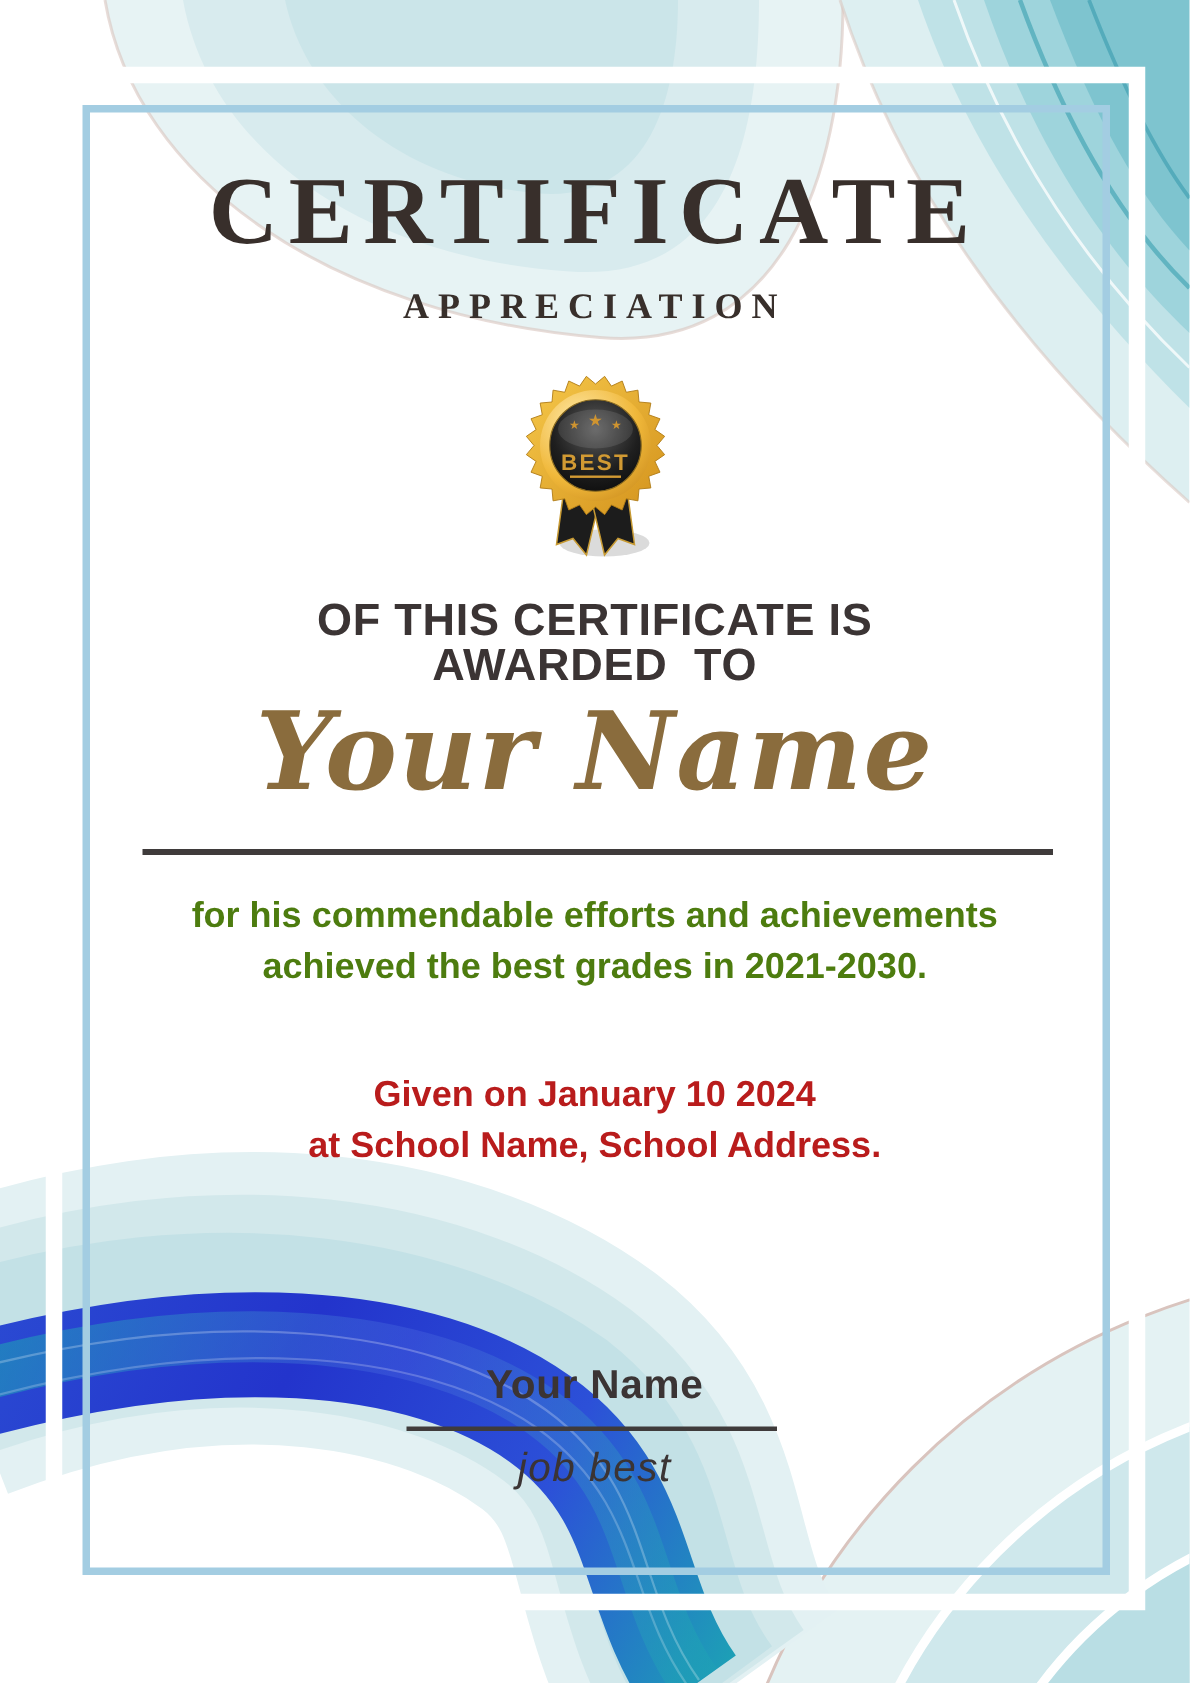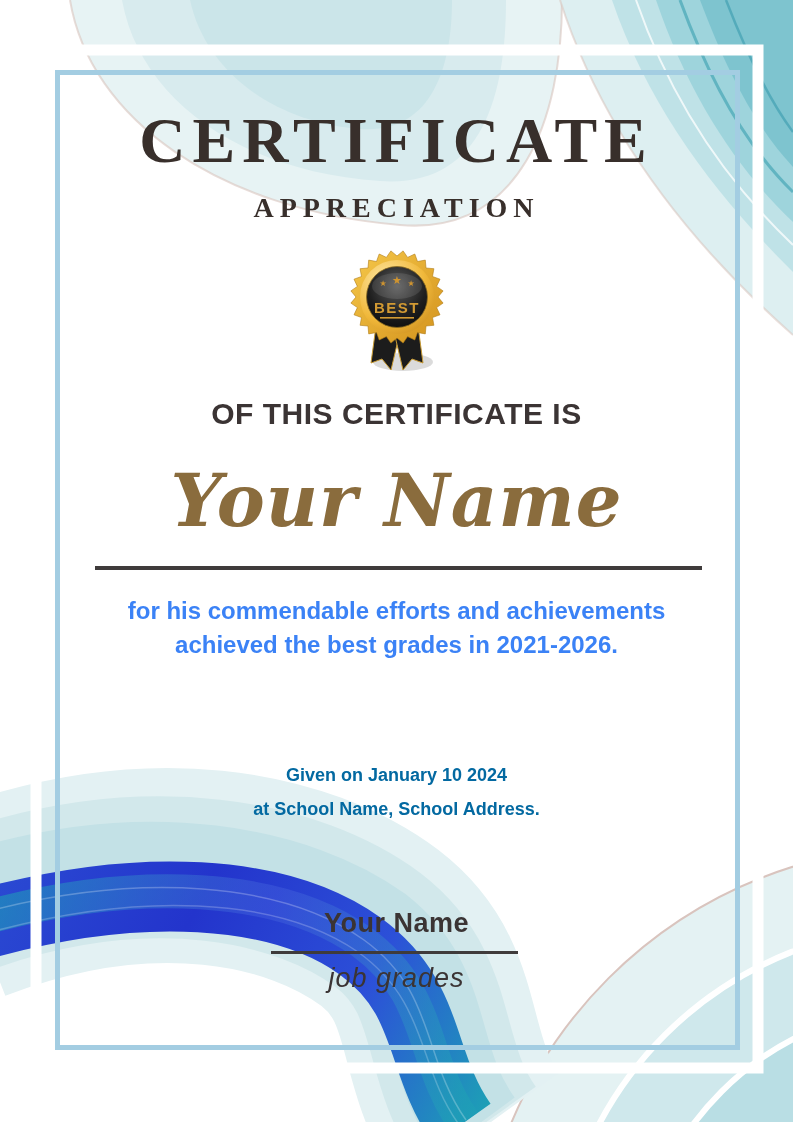--- a/index.html
+++ b/index.html
@@ -17,21 +17,21 @@
     font-weight:bold;
     font-size:64px;
     letter-spacing:7px;
     color:#382f2b;
     line-height:1.1;
   }
   .subtitle{
     top:192px;
     font-family:"Liberation Serif", serif;
     font-weight:bold;
-    font-size:28px;
+    font-size:24px;
     letter-spacing:6px;
     color:#382f2b;
   }
   .badge-wrap{top:250px;}
   .awarded{
     top:399px;
     font-size:30px;
     font-weight:bold;
     color:#3b3434;
     line-height:30px;
@@ -48,28 +48,28 @@
     letter-spacing:1px;
   }
   .divider{
     position:absolute;z-index:2;
     left:95px;top:566px;width:607px;height:4px;background:#3f3b3b;
   }
   .body-text{
     top:594px;
     font-size:24px;
     font-weight:bold;
-    color:#3b82f6;
+    color:#4d7c0f;
     line-height:34px;
   }
   .given-text{
-    top:758px;
-    font-size:18px;
-    font-weight:bold;
-    color:#0369a1;
+    top:713px;
+    font-size:24px;
+    font-weight:bold;
+    color:#b91c1c;
     line-height:34px;
   }
   .sig-name{
     top:908px;
     font-size:27px;
     font-weight:bold;
     color:#3b3434;
     letter-spacing:0.5px;
   }
   .sig-line{
@@ -184,31 +184,32 @@
       <text x="64" y="36" font-size="8">★</text>
     </g>
 
     <text x="50" y="63" font-size="15" font-weight="bold" letter-spacing="1.5" text-anchor="middle" fill="#d29a33" font-family="Liberation Sans, sans-serif">BEST</text>
     <rect x="33" y="67" width="34" height="1.6" fill="#d29a33"></rect>
   </svg>
 </div>
 
 <div class="layer awarded">
   <div>OF THIS CERTIFICATE IS</div>
+  <div class="pre">AWARDED  TO</div>
 </div>
 
 <div class="layer recipient">Your Name</div>
 
 <div class="divider"></div>
 
 <div class="layer body-text">
   <div>for his commendable efforts and achievements</div>
-  <div>achieved the best grades in 2021-2026.</div>
+  <div>achieved the best grades in 2021-2030.</div>
 </div>
 
 <div class="layer given-text">
   <div>Given on January 10 2024</div>
   <div>at School Name, School Address.</div>
 </div>
 
 <div class="layer sig-name">Your Name</div>
 <div class="sig-line"></div>
-<div class="layer sig-title">job grades</div>
+<div class="layer sig-title">job best</div>
 
 </body></html>

